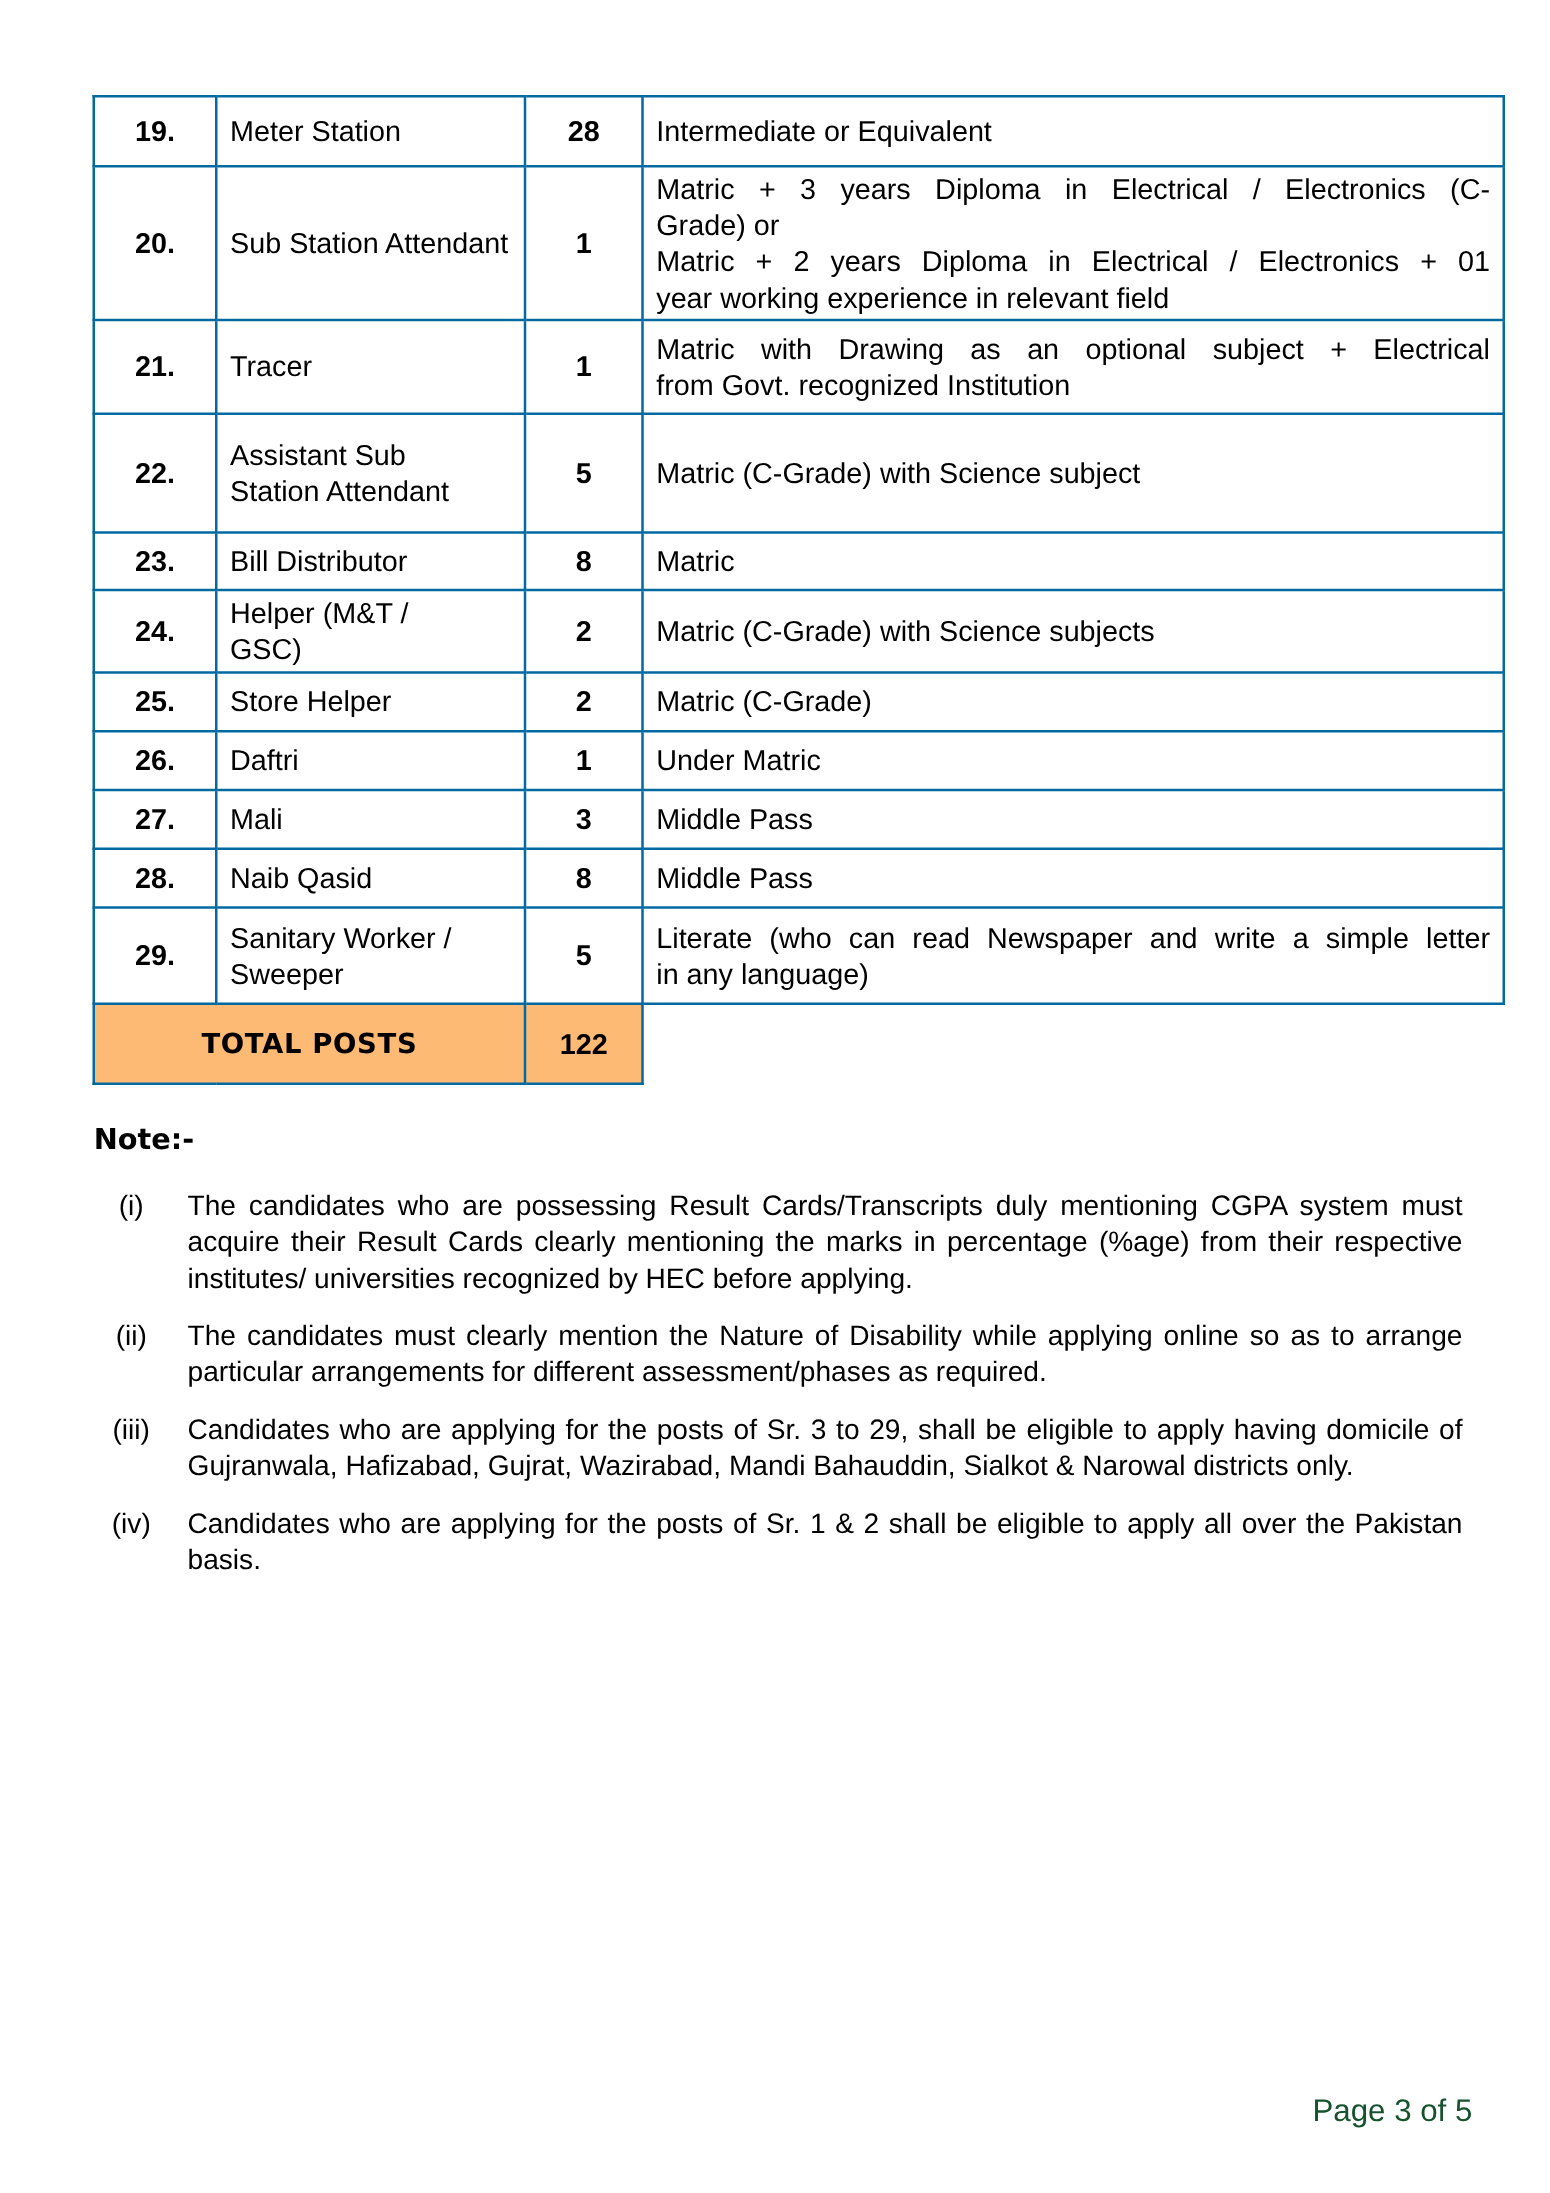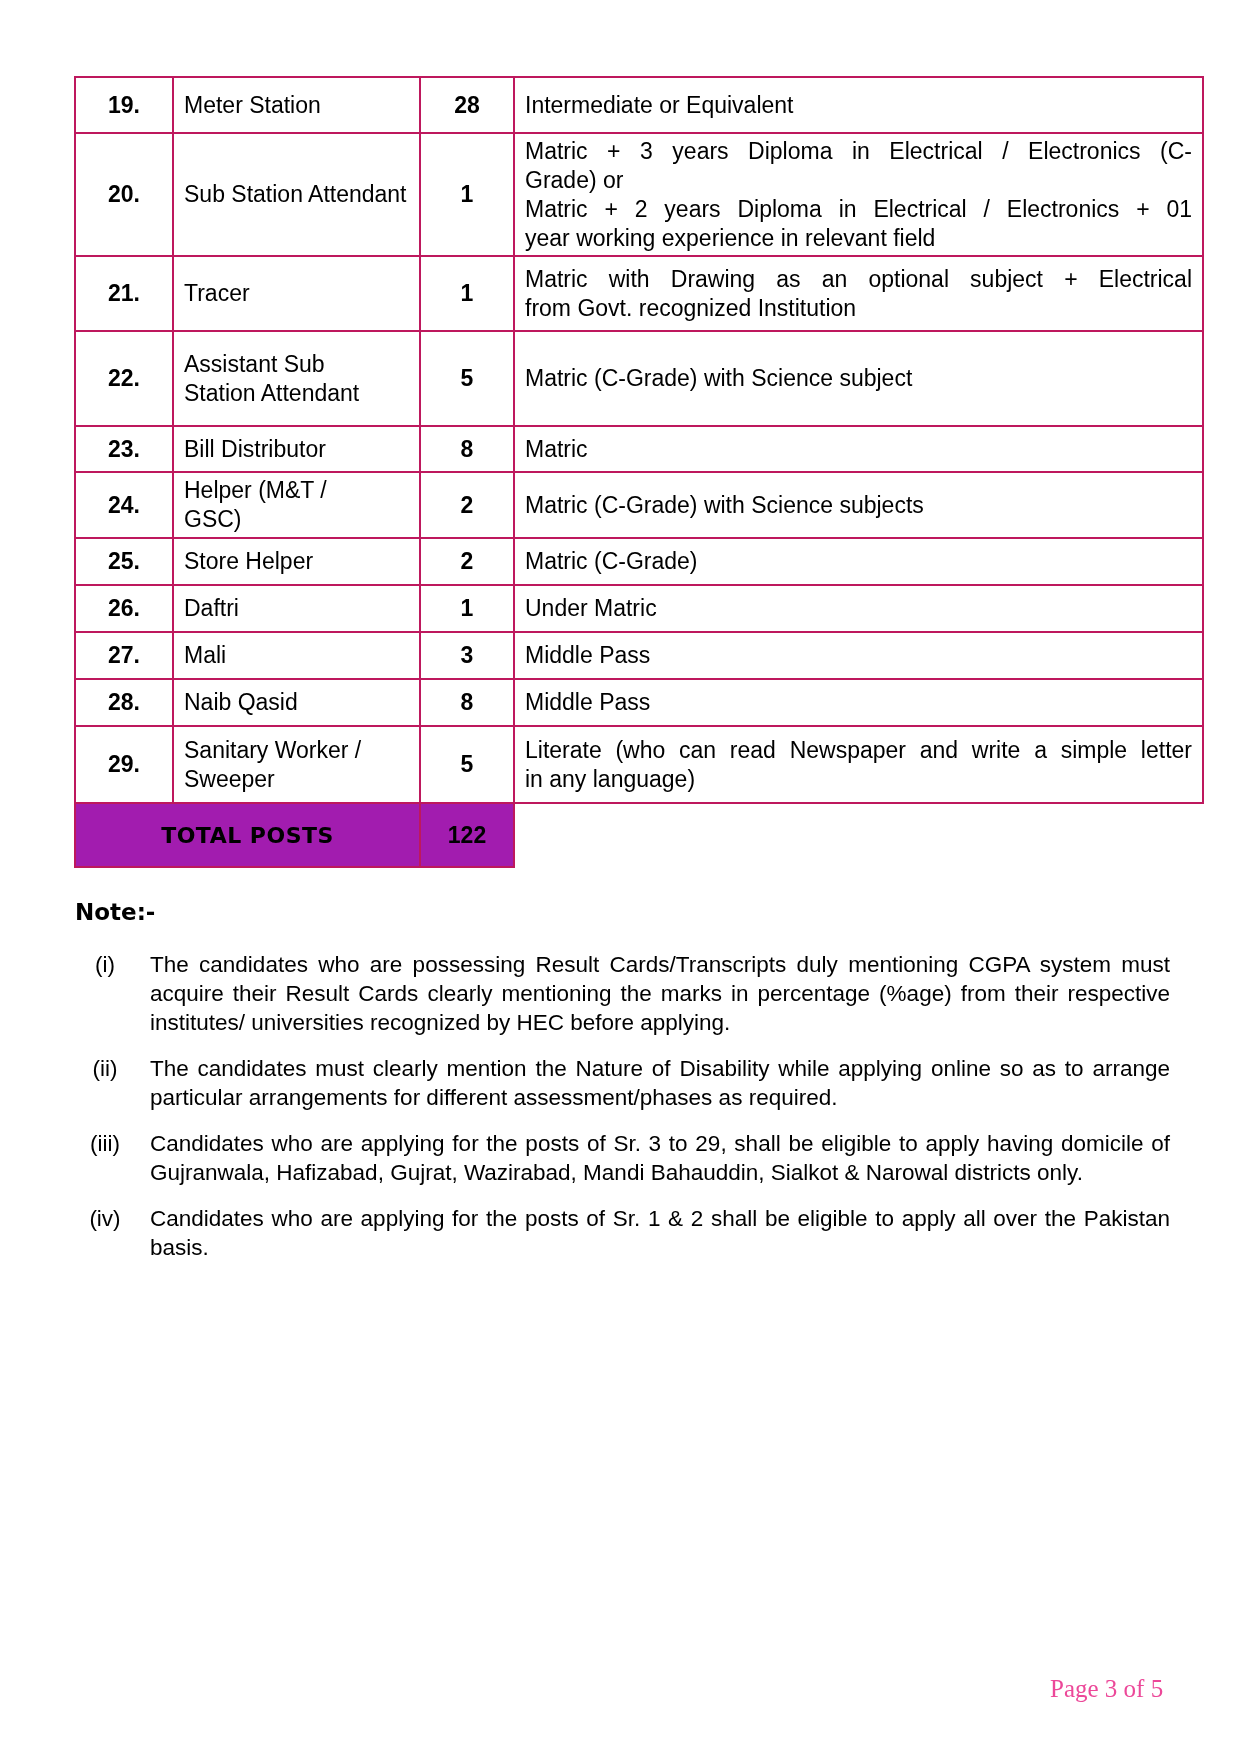--- a/index.html
+++ b/index.html
@@ -1,47 +1,47 @@
 <!DOCTYPE html>
 <html><head>
 <meta charset="utf-8">
 <style>
   html, body { margin: 0; padding: 0; background: #ffffff; }
   body { width: 1240px; height: 1754px; position: relative; overflow: hidden;
          font-family: "Liberation Sans", sans-serif; color: #000; }
   table.posts { position: absolute; left: 74px; top: 76px; border-collapse: collapse;
                 table-layout: fixed; }
-  table.posts td { border: 2px solid #be185d; font-size: 23px; line-height: 29px;
+  table.posts td { border: 2px solid #0369a1; font-size: 23px; line-height: 29px;
                    vertical-align: middle; padding: 0 10px; }
   td.sr { width: 76px; text-align: center; font-weight: bold; padding: 0; }
   td.post { width: 195px; }
   td.num { width: 72px; text-align: center; font-weight: bold; padding: 0; }
   td.qual { width: 667px; text-align: justify; }
   tr.r19 td { height: 54px; }
   tr.r20 td { height: 121px; }
   tr.r21 td { height: 73px; }
   tr.r22 td { height: 93px; }
   tr.r23 td { height: 44px; }
   tr.r24 td { height: 64px; }
   tr.rs td { height: 45px; }
   tr.r29 td { height: 75px; }
-  tr.total td { height: 62px; background: #a21caf; font-weight: bold; }
+  tr.total td { height: 62px; background: #fdba74; font-weight: bold; }
   tr.total td.tlabel { text-align: center; font-family: "DejaVu Sans", sans-serif; font-size: 22px; letter-spacing: 0.5px; }
   tr.total td.blank { border: none; background: transparent; }
   .qual .line { display: block; text-align: justify; text-align-last: justify; }
   .qual .line.last { text-align-last: left; }
 
   .note-heading { position: absolute; left: 75px; top: 899px; font-weight: bold; font-size: 23px;
                   font-family: "DejaVu Sans", sans-serif; }
   .notes { position: absolute; left: 75px; top: 950px; width: 1095px; }
   .note { position: relative; font-size: 22.5px; line-height: 29px; margin-bottom: 17px; }
   .note .roman { position: absolute; left: 0; width: 60px; text-align: center; }
   .note .ntext { margin-left: 75px; text-align: justify; }
-  .page-num { position: absolute; left: 1050px; top: 1675px; font-family: Liberation Serif, serif;
-              font-size: 25px; color: #ec4899; }
+  .page-num { position: absolute; left: 1050px; top: 1675px; font-family: Liberation Sans, sans-serif;
+              font-size: 25px; color: #14532d; }
 </style>
 </head>
 <body>
 
 <table class="posts">
   <tbody>
     <tr class="r19">
       <td class="sr">19.</td>
       <td class="post">Meter Station</td>
       <td class="num">28</td>

